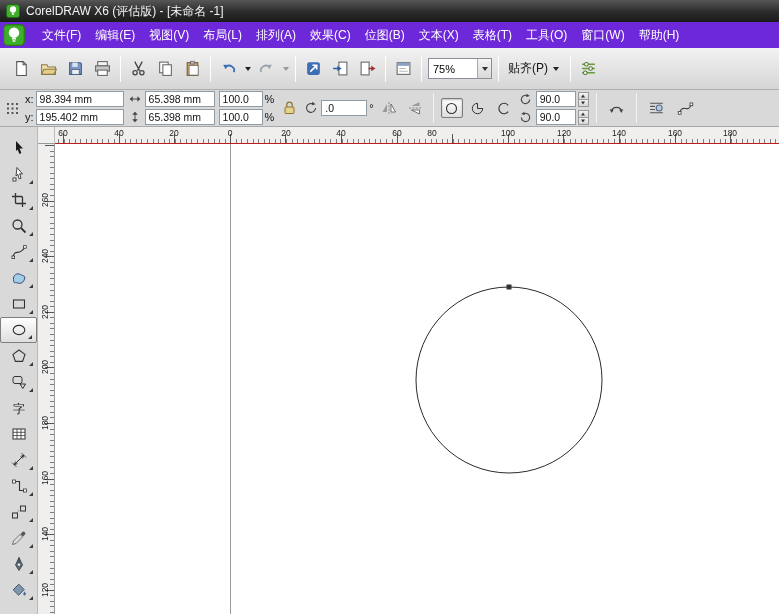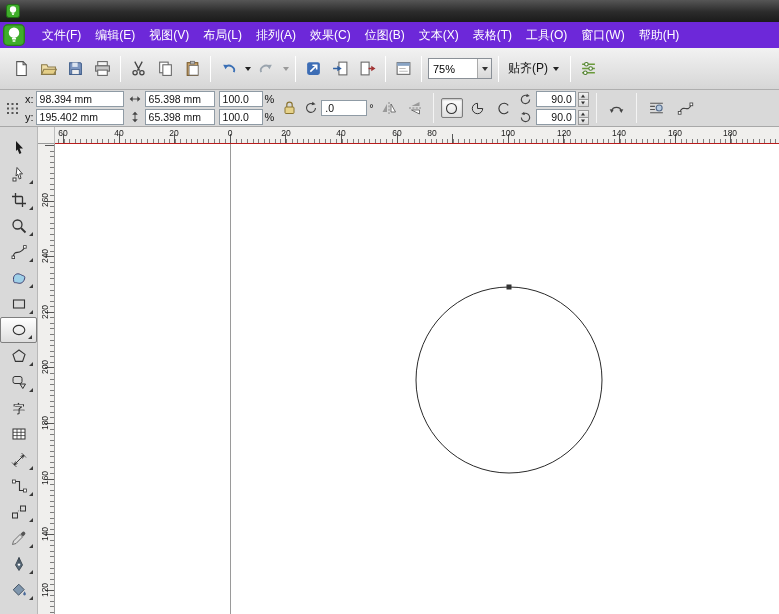--- a/index.html
+++ b/index.html
@@ -27,21 +27,21 @@
 .combo-btn{width:14px;height:19px;background:linear-gradient(#f4f4f4,#d8d8d8);border-left:1px solid #aaa;display:flex;align-items:center;justify-content:center;}
 .combo-btn::after{content:"";border-left:3px solid transparent;border-right:3px solid transparent;border-top:4px solid #333;}
 .snapbtn{display:flex;align-items:center;gap:2px;padding:4px 5px;font-size:12px;color:#141414;flex:none;}
 
 
 .propbar{position:absolute;left:0;top:90px;width:100%;height:37px;background:#d9d9d9;border-bottom:1px solid #a8a8a8;display:flex;align-items:center;padding-left:6px;gap:4px;overflow:hidden;}
 .stack{display:flex;flex-direction:column;gap:2px;flex:none;}
 .frow{display:flex;align-items:center;gap:2px;flex:none;}
 .flabel{font-size:11px;color:#111;flex:none;}
 input.field{height:16px;border:1px solid #8f9ba5;background:#fff;font-size:10.5px;padding:0 3px;font-family:inherit;color:#111;outline:none;}
-.w88{width:88px;}.w74{width:70px;}.w46{width:46px;}.w44{width:44px;}.w40{width:40px;text-align:right;}
+.w88{width:88px;}.w74{width:70px;}.w46{width:46px;}.w44{width:44px;}.w40{width:40px;}
 .picon{width:15px;height:16px;display:flex;align-items:center;flex:none;}
 .pbtn{width:22px;height:20px;display:flex;align-items:center;justify-content:center;border:1px solid transparent;border-radius:2px;flex:none;}
 .pbtn.big{width:25px;height:24px;}
 .pbtn.pressed{background:linear-gradient(#ffffff,#e0e0e0);border:1px solid #7c7c7c;box-shadow:inset 0 1px 2px rgba(0,0,0,.25);}
 .psep{width:1px;height:30px;background:#a6a6a6;margin:0 3px;border-right:1px solid #f4f4f4;flex:none;}
 .spin{display:flex;flex-direction:column;width:11px;flex:none;}
 .spin i{position:relative;height:8px;background:linear-gradient(#f4f4f4,#d6d6d6);border:1px solid #9a9a9a;}
 .spin i+i{margin-top:-1px;}
 .spin i::after{content:"";position:absolute;left:50%;top:50%;transform:translate(-50%,-50%);border-left:2.5px solid transparent;border-right:2.5px solid transparent;}
 .spin .su::after{border-bottom:3px solid #333;}
@@ -73,20 +73,21 @@
 <body>
 
 <div class="app">
 
   <div class="titlebar">
     <svg width="14" height="14" viewBox="0 0 16 16">
         <rect x="0.5" y="0.5" width="15" height="15" rx="3" fill="#3fae2a" stroke="#1d6b12"></rect>
         <circle cx="8" cy="6.3" r="3.6" fill="#fff"></circle>
         <path d="M6.6 10.6h2.8M7 12h2" stroke="#fff" stroke-width="1.1" fill="none"></path>
       </svg>
+    <span class="title-text">CorelDRAW X6 (评估版) - [未命名 -1]</span>
   </div>
 
   <div class="menubar">
     <span class="menu-logo">
       <svg width="22" height="22" viewBox="0 0 16 16">
           <rect x="0.5" y="0.5" width="15" height="15" rx="3" fill="#3fae2a" stroke="#2a7d1c"></rect>
           <circle cx="8" cy="6.3" r="3.8" fill="#fff"></circle>
           <path d="M6.5 10.8h3M7 12.4h2" stroke="#fff" stroke-width="1.1" fill="none"></path>
         </svg>
     </span>

